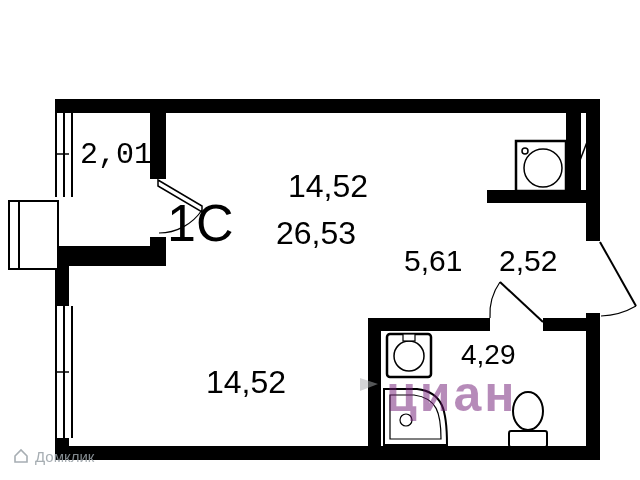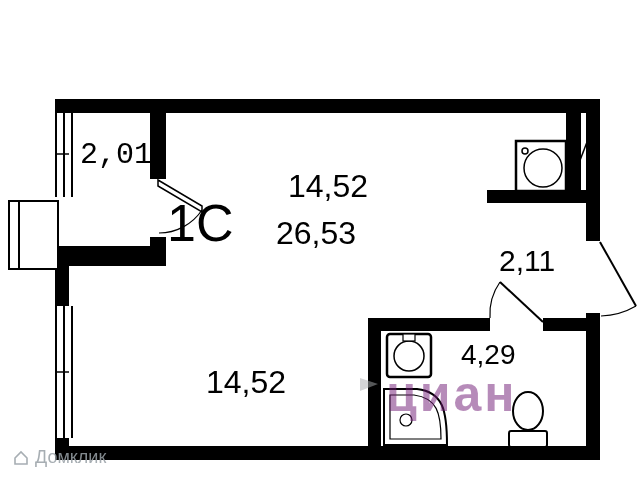--- a/index.html
+++ b/index.html
@@ -17,21 +17,21 @@
     width:2px; height:100%; background:#000;
   }
   .bay { position:absolute; background:#fff; border:2px solid #000; }
   .bay::after {
     content:""; position:absolute; left:8px; top:0; width:2px; height:100%; background:#000;
   }
   .label { position:absolute; white-space:nowrap; line-height:1; color:#000; }
   .overlay { position:absolute; left:0; top:0; pointer-events:none; }
   .wm-domclick {
     position:absolute; left:12px; top:447px; display:flex; align-items:center;
-    gap:5px; color:#98a0a6; font-size:18px; opacity:.85;
+    gap:5px; color:#98a0a6; font-size:15px; opacity:.85;
   }
   .wm-cian {
     position:absolute; left:354px; top:372px; display:flex; align-items:flex-start;
     gap:6px; opacity:.5;
   }
   .wm-cian .cian-text {
     font-size:50px; font-weight:600; letter-spacing:3px; color:#701a75; line-height:.9;
   }
 </style>
 </head>
@@ -104,19 +104,20 @@
     <span>Домклик</span>
   </div>
 
   <div class="label" style="left:80px;top:140px;font-size:30px;font-family:Liberation Mono, monospace;">2,01</div>
 
   <div class="label" style="left:167px;top:197px;font-size:52px;">1С</div>
 
   <div class="label" style="left:288px;top:170px;font-size:32px;">14,52</div>
   <div class="label" style="left:276px;top:217px;font-size:32px;">26,53</div>
 
-  <div class="label" style="left:499px;top:246px;font-size:30px;">2,11</div>
+  <div class="label" style="left:404px;top:246px;font-size:30px;">5,61</div>
+  <div class="label" style="left:499px;top:246px;font-size:30px;">2,52</div>
 
   <div class="label" style="left:461px;top:341px;font-size:28px;">4,29</div>
 
   <div class="label" style="left:206px;top:366px;font-size:32px;">14,52</div>
 
 </div>
 
 </body></html>

